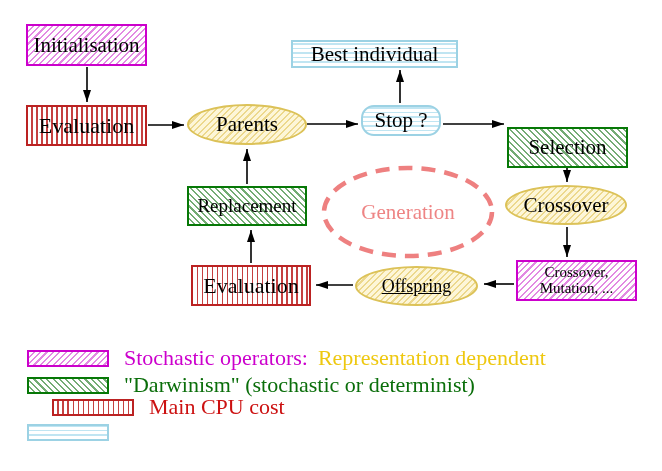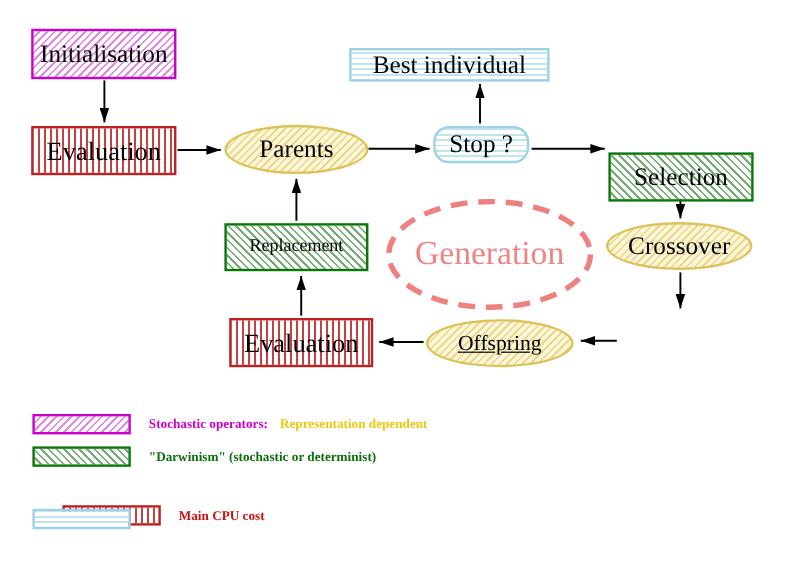--- a/index.html
+++ b/index.html
@@ -41,36 +41,36 @@
     border:2px solid #dcc258;
     border-radius:50%;
     background:repeating-linear-gradient(135deg,#fdf6d8 0 3px,#ecd88d 3px 4.5px);
   }
   .rounded{border-radius:13px;}
   .two-line{flex-direction:column;font-size:15px;}
   #generation-label{
     position:absolute;
     left:324px;top:198px;width:168px;height:28px;
     display:flex;align-items:center;justify-content:center;
-    color:#ee8484;font-size:28px;
+    color:#ee8484;font-size:21px;
   }
   #connectors{position:absolute;left:0;top:0;}
   .legend-row{
     position:absolute;left:27px;
     display:flex;align-items:center;
   }
   .swatch{
     width:78px;height:13px;
     box-sizing:content-box;
     margin-right:15px;
     flex:0 0 auto;
   }
   .legend-text{
-    font-weight:bold;
-    font-size:11px;
+    font-weight:normal;
+    font-size:22px;
     white-space:nowrap;
   }
   .legend-text .t2{margin-left:10px;}
   .c-magenta{color:#cc00cc;}
   .c-gold{color:#eec810;}
   .c-green{color:#0a6e0a;}
   .c-red{color:#cc1111;}
   .c-blue{color:#85c3e8;}
 </style>
 </head>
@@ -105,44 +105,48 @@
   <div class="node box-red" style="left:26px;top:105px;width:121px;height:41px;font-size:22px;">Evaluation</div>
 
   <div class="node ellipse-yellow" style="left:187px;top:104px;width:120px;height:41px;">Parents</div>
 
   <div class="node box-cyan" style="left:291px;top:40px;width:167px;height:28px;">Best individual</div>
 
   <div class="node box-cyan rounded" style="left:361px;top:105px;width:80px;height:31px;">Stop ?</div>
 
   <div class="node box-green" style="left:507px;top:105px;width:121px;height:41px;margin-top:22px;">Selection</div>
 
-  <div class="node box-green" style="left:187px;top:186px;width:120px;height:40px;font-size:15px;">Replacement</div>
+  <div class="node box-green" style="left:187px;top:186px;width:120px;height:40px;font-size:19px;">Replacement</div>
 
   <div id="generation-label">Generation</div>
 
   <div class="node ellipse-yellow" style="left:505px;top:185px;width:122px;height:40px;">Crossover</div>
 
+  <div class="node box-magenta two-line" style="left:516px;top:260px;width:121px;height:41px;">
+    <span>Crossover,</span>
+    <span>Mutation, ...</span>
+  </div>
 
   <div class="node ellipse-yellow" style="left:355px;top:266px;width:123px;height:40px;font-size:18px;text-decoration:underline;">Offspring</div>
 
   <div class="node box-red" style="left:191px;top:265px;width:120px;height:41px;font-size:22px;">Evaluation</div>
 
   <div class="legend-row" style="top:345px;">
     <div class="swatch box-magenta"></div>
     <div class="legend-text">
       <span class="c-magenta">Stochastic operators:</span><span class="c-gold t2">Representation dependent</span>
     </div>
   </div>
 
   <div class="legend-row" style="top:372px;">
     <div class="swatch box-green"></div>
     <div class="legend-text c-green">"Darwinism" (stochastic or determinist)</div>
   </div>
 
-  <div class="legend-row" style="top:421px;padding-left:25px;">
+  <div class="legend-row" style="top:394px;padding-left:25px;">
     <div class="swatch box-red"></div>
     <div class="legend-text c-red">Main CPU cost</div>
   </div>
 
   <div class="legend-row" style="top:424px;">
     <div class="swatch box-cyan"></div>
   </div>
 
 </div>
 

